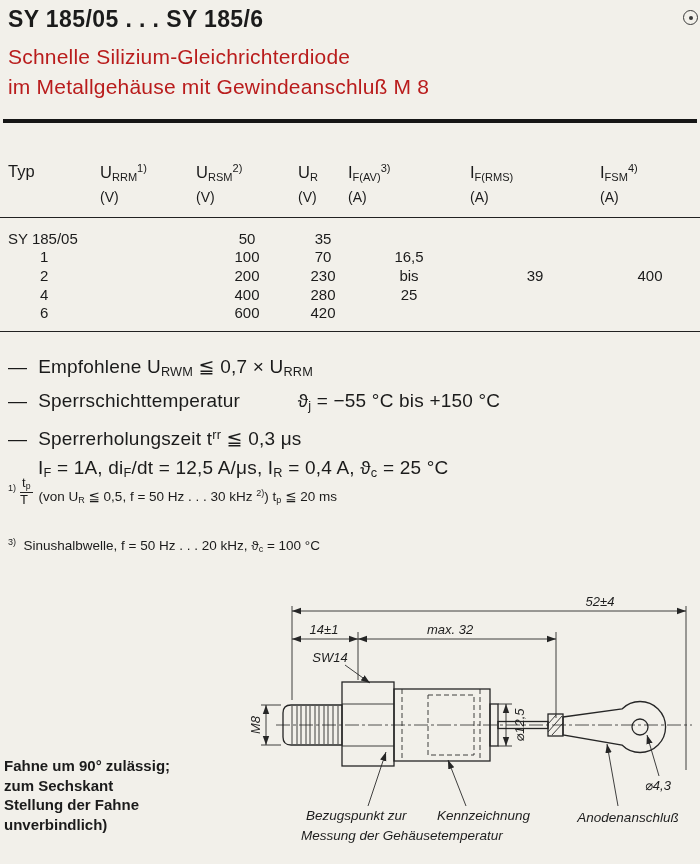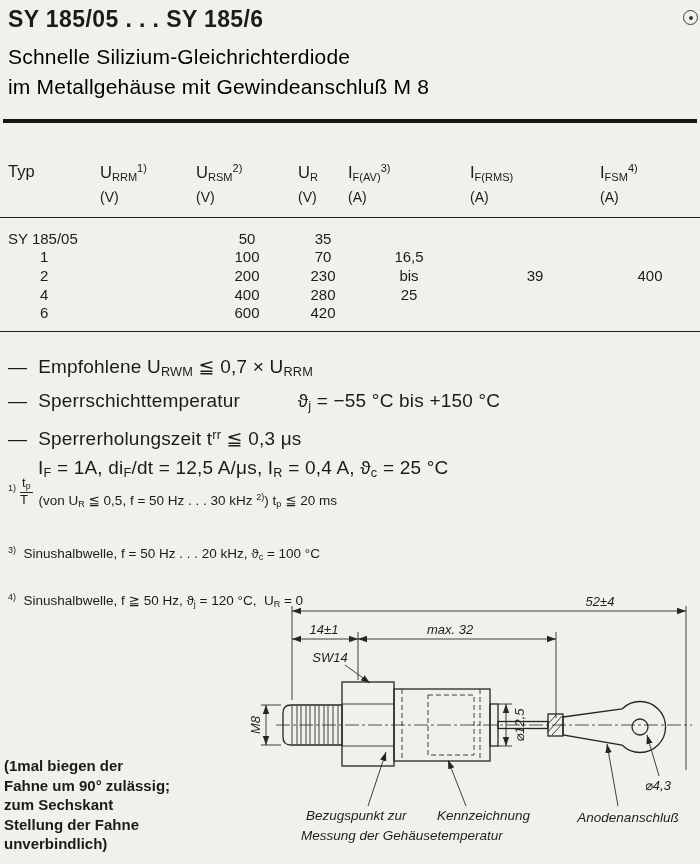--- a/index.html
+++ b/index.html
@@ -6,21 +6,21 @@
   html,body { background:#9a9a96; }
   body { font-family:"Liberation Sans","DejaVu Sans",sans-serif; }
   .page { position:relative; width:700px; height:864px; margin:0 auto; background:#f2f0ea; color:#1b1b1b; overflow:hidden; }
 
   sub { font-size:67%; vertical-align:-0.24em; }
   sup { font-size:67%; vertical-align:0.5em; }
 
   
   .header { position:absolute; top:6px; left:8px; right:8px; }
   .title { font-size:23px; font-weight:bold; letter-spacing:0.4px; }
-  .subtitle { font-size:21px; line-height:1.42; margin-top:9px; color:#000000; letter-spacing:0.2px; }
+  .subtitle { font-size:21px; line-height:1.42; margin-top:9px; color:#b91c1c; letter-spacing:0.2px; }
   .corner-icon { position:absolute; top:10px; right:2px; width:15px; height:15px; border:1.6px solid #3a3a3a; border-radius:50%; }
   .corner-icon::after { content:""; position:absolute; left:50%; top:50%; width:4px; height:4px; margin:-2px 0 0 -2px; background:#3a3a3a; border-radius:50%; }
   .thick-rule { position:absolute; top:119px; left:3px; right:3px; height:3.5px; background:#161616; }
 
   
   .data-table { position:absolute; top:158px; left:0; width:700px; border-collapse:collapse; table-layout:fixed; }
   .data-table th { font-weight:normal; font-size:16.5px; text-align:left; vertical-align:top; padding:4px 0 12px 0; border-bottom:1.6px solid #222; }
   .data-table th.first { text-align:left; padding-left:8px; }
   .data-table th .unit { font-size:14px; margin-top:7px; font-weight:normal; }
   .data-table td { font-size:15px; text-align:center; height:19px; padding:0; }
@@ -33,21 +33,21 @@
   .notes { position:absolute; top:352px; left:8px; right:0; }
   .note-line { font-size:19px; line-height:29px; white-space:pre-wrap; letter-spacing:0.2px; }
   .note-line.indent { padding-left:30px; }
 
   
   .footnotes { position:absolute; top:476px; left:8px; right:0; font-size:13.5px; }
   .fn { white-space:pre-wrap; line-height:20px; }
   .fn-1 { margin-bottom:16px; display:flex; align-items:center; }
   .fn-1 .fn-marker { align-self:flex-start; margin-top:2px; }
   .fn-3 { margin-bottom:20px; }
-  .frac { display:inline-flex; flex-direction:column; align-items:flex-start; font-size:13px; line-height:1.15; margin:0 6px 16px 4px; }
+  .frac { display:inline-flex; flex-direction:column; align-items:flex-start; font-size:13px; line-height:1.15; margin:0 6px 8px 4px; }
   .frac .num { border-bottom:1.2px solid #222; padding:0 2px 1px 2px; }
 
   
   .drawing { position:absolute; top:594px; left:0; width:700px; height:270px; }
   .drawing svg { position:absolute; left:0; top:0; }
   .side-note { position:absolute; left:4px; top:162px; font-size:15px; font-weight:bold; line-height:19.5px; }
 
   .ol   { fill:none; stroke:#262626; stroke-width:1.3; }
   .thin { fill:none; stroke:#2a2a2a; stroke-width:0.9; }
   .dash { stroke-dasharray:5 3; }
@@ -171,27 +171,25 @@
   <div class="footnotes">
     <div class="fn fn-1">
       <sup class="fn-marker">1)</sup>
       <span class="frac">
         <span class="num"><span>t</span><sub>p</sub></span>
         <span class="den">T</span>
       </span>
       <span><span>(von U</span><sub>R</sub><span> ≦ 0,5, f = 50 Hz . . . 30 kHz </span><sup>2)</sup><span>) t</span><sub>p</sub><span> ≦ 20 ms</span></span>
     </div>
     <div class="fn fn-3"><sup>3)</sup><span>  Sinushalbwelle, f = 50 Hz . . . 20 kHz, ϑ</span><sub>c</sub><span> = 100 °C</span></div>
-    <div class="fn fn-4"><sup>4)</sup><span>  Sinushalbwelle, f ≧ 50 Hz, ϑ</span><sub>j</sub><span> = 120 °C,  U</span><sub>R</sub><span> = 0</span></div>
   </div>
 
   <div class="drawing">
 
     <div class="side-note">
-      <div>(1mal biegen der</div>
       <div>Fahne um 90° zulässig;</div>
       <div>zum Sechskant</div>
       <div>Stellung der Fahne</div>
       <div>unverbindlich)</div>
     </div>
 
     <svg width="700" height="270" viewBox="0 0 700 270">
       <defs>
         <marker id="arw" markerWidth="10" markerHeight="8" refX="9" refY="4" orient="auto-start-reverse" markerUnits="userSpaceOnUse">
           <path d="M0,0.8 L9,4 L0,7.2 Z" fill="#262626"></path>

